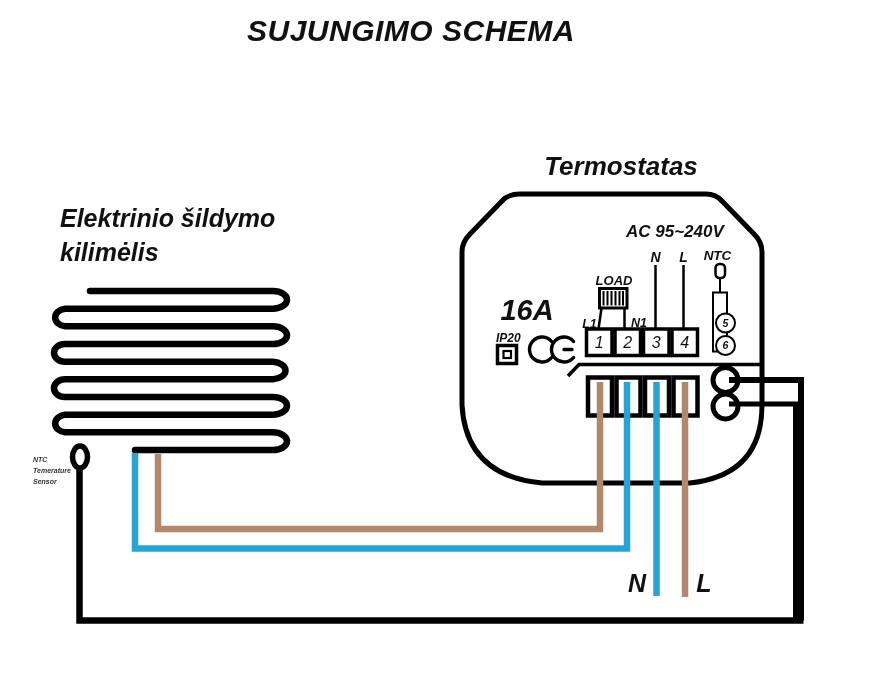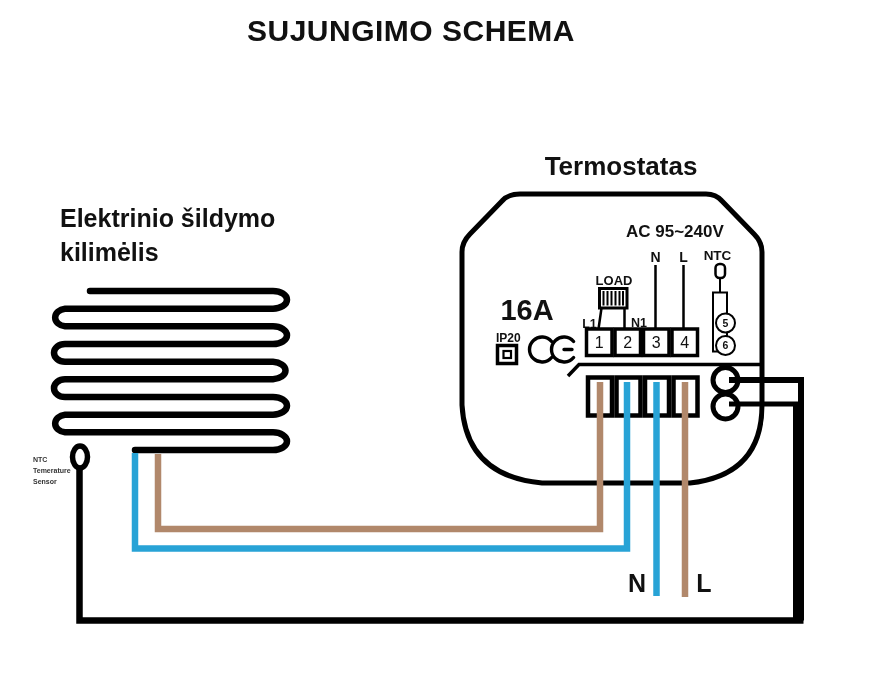--- a/index.html
+++ b/index.html
@@ -2,20 +2,21 @@
 <html><head>
 <meta charset="utf-8">
 <style>
   html,body{margin:0;padding:0;background:#ffffff;}
   .stage{
     position:relative;
     width:877px;height:674px;
     background:#ffffff;
     font-family:"Liberation Sans","DejaVu Sans",sans-serif;
     overflow:hidden;
+    font-style:italic;
   }
   svg{display:block;}
   text{fill:#111111;}
   .t-title{font-size:30px;font-weight:bold;letter-spacing:0.5px;}
   .t-h2{font-size:26px;font-weight:bold;}
   .t-mat{font-size:25px;font-weight:bold;}
   .t-volt{font-size:17px;font-weight:600;}
   .t-amp{font-size:29px;font-weight:bold;}
   .t-ip{font-size:12px;font-weight:bold;}
   .t-load{font-size:13px;font-weight:600;}

